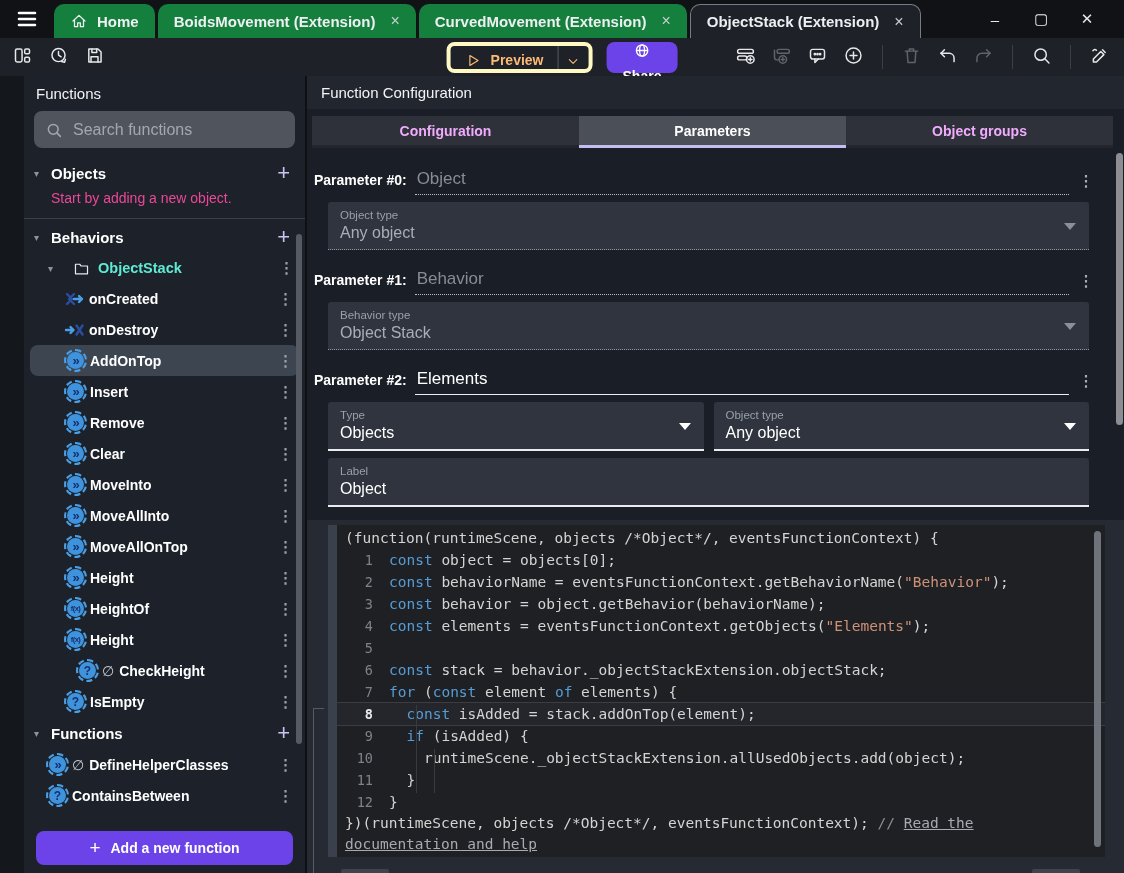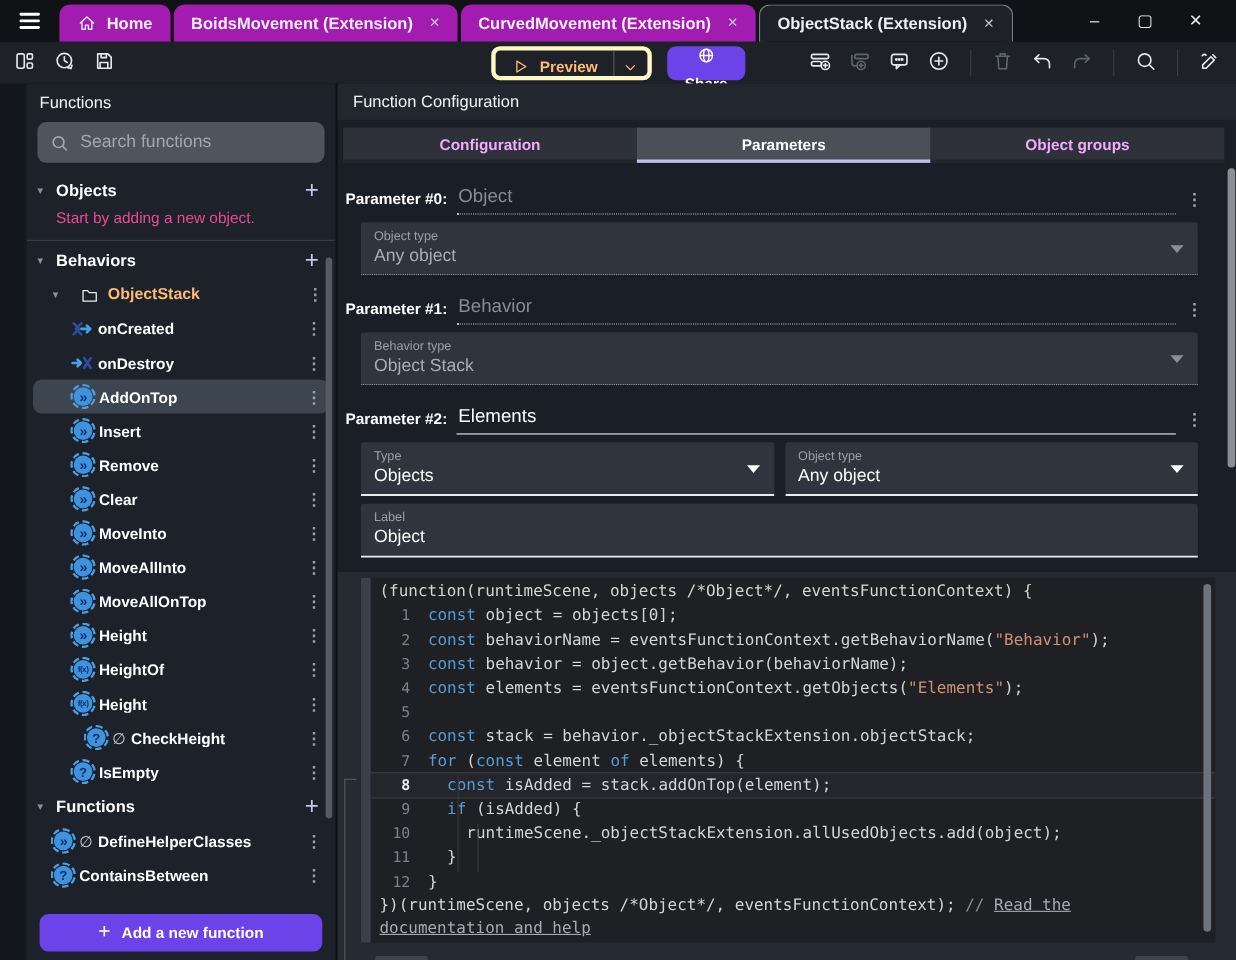--- a/index.html
+++ b/index.html
@@ -7,21 +7,21 @@
   .app{
     position:relative; width:1124px; height:873px; overflow:hidden;
     background:#14171C; font-family:"Liberation Sans",sans-serif; color:#E8EAED;
     font-size:14px;
   }
   
   .titlebar{position:absolute;top:0;left:0;right:0;height:38px;background:#101216;display:flex;align-items:flex-end;}
   .hamburger{width:54px;height:38px;display:flex;align-items:center;justify-content:center;color:#FFF;}
   .hamburger svg{width:24px;height:24px;stroke:#FFF;stroke-width:2.6;fill:none;stroke-linecap:round;}
   .wtabs{display:flex;align-items:flex-end;height:38px;gap:3px;}
-  .wtab{height:34px;display:flex;align-items:center;gap:9px;padding:0 16px;background:#a21caf;
+  .wtab{height:34px;display:flex;align-items:center;gap:9px;padding:0 16px;background:#15803d;
         border-radius:10px 10px 0 0;font-size:15px;font-weight:600;color:#EDEFF2;cursor:default;}
   .wtab.active{background:#1E2127;border:1px solid #787D85;border-bottom:none;}
   .wtab .icn svg{width:18px;height:18px;}
   .wtab-close{color:#C9CDD2;font-size:16px;margin-left:6px;font-weight:400;}
   .wincontrols{margin-left:auto;display:flex;align-items:center;height:38px;padding-right:14px;gap:0;}
   .winbtn{width:46px;text-align:center;font-size:15px;color:#E8EAED;}
   
   .toolbar{position:absolute;top:38px;left:0;right:0;height:38px;background:#1E2127;display:flex;align-items:center;}
   .icn{display:inline-flex;align-items:center;justify-content:center;}
   .icn svg{width:21px;height:21px;stroke:currentColor;fill:none;stroke-width:1.7;stroke-linecap:round;stroke-linejoin:round;}
@@ -50,21 +50,21 @@
   .search-wrap input::placeholder{color:#A3A8B0;}
   .tree{flex:1;overflow:hidden;}
   .sec-row{display:flex;align-items:center;height:32px;padding:0 15px 0 10px;}
   .caret{width:17px;font-size:10px;color:#8E939B;}
   .sec-label{flex:1;font-weight:700;font-size:15px;color:#FFF;}
   .plus{font-size:22px;font-weight:300;color:#C9C3EF;line-height:1;}
   .empty-text{padding:1px 12px 9px 27px;font-size:14px;color:#ec4899;}
   .tdivider{height:1px;background:#3A3E46;margin:3px 0 2px;}
   .folder-row{display:flex;align-items:center;height:30px;padding:0 12px 0 24px;gap:8px;}
   .folder-row .icn svg{width:17px;height:17px;}
-  .folder-label{flex:1;font-weight:700;font-size:14.5px;color:#fdba74;}
+  .folder-label{flex:1;font-weight:700;font-size:14.5px;color:#5eead4;}
   .kebab{color:#9BA1A9;font-size:15px;font-weight:700;width:14px;text-align:center;}
   .fn-row{display:flex;align-items:center;height:31px;margin:0 6px;padding:0 7px 0 34px;border-radius:8px;gap:3px;}
   .fn-row.selected{background:#3D4551;}
   .fn-row.fn-short{padding-left:16px;}
   .fn-row.indent2{padding-left:46px;}
   .fn-label{flex:1;font-weight:700;font-size:14px;color:#FFF;white-space:nowrap;overflow:hidden;}
   .priv{color:#C6CAD1;font-size:14px;margin-right:2px;}
   .fn-icon{width:23px;height:23px;flex:none;border-radius:50%;border:2px dashed #4AA0E8;background:#3F93DC;
            background-clip:content-box;padding:1px;display:flex;align-items:center;justify-content:center;
            color:#14306E;font-weight:700;}

